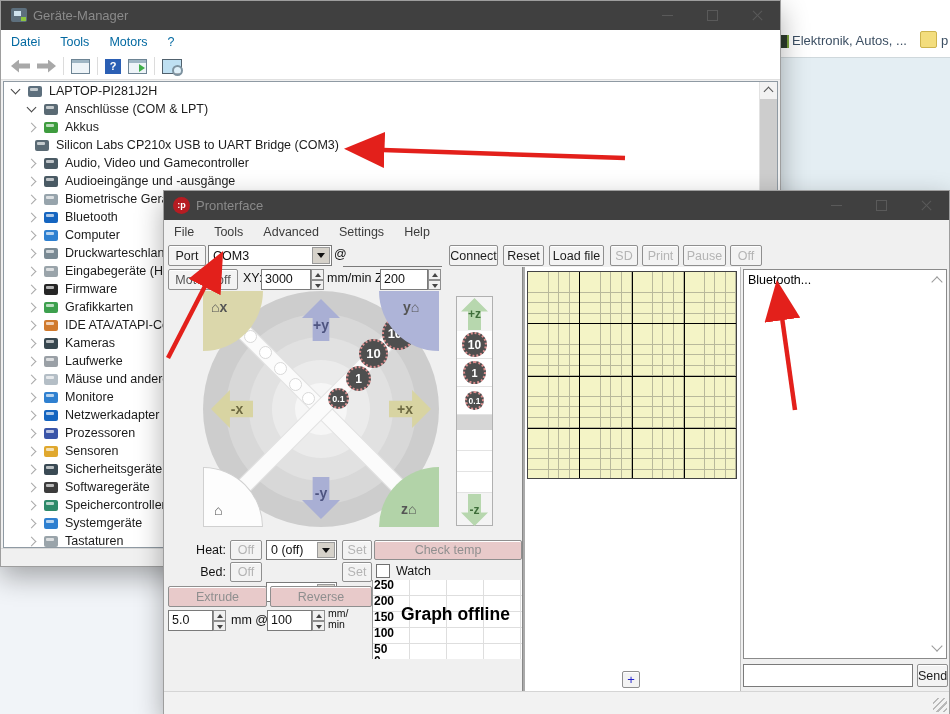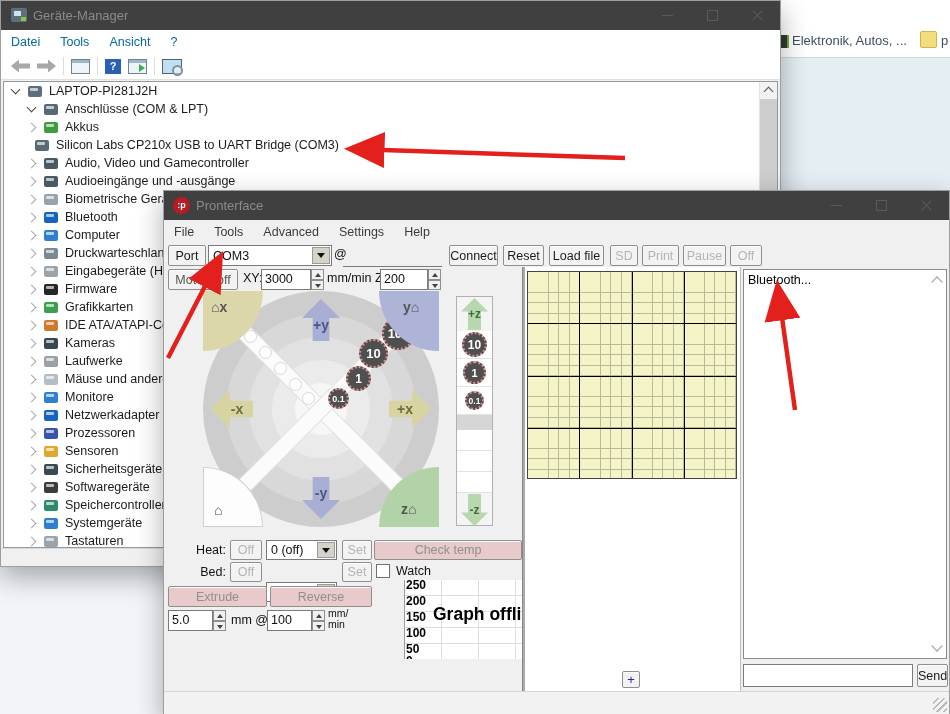--- a/index.html
+++ b/index.html
@@ -108,21 +108,21 @@
   #zcol{position:absolute;left:292px;top:29px;width:37px;height:230px;background:#f4f4f4;border:1px solid #b0b0b0;box-sizing:border-box;}
   .zarrow{position:relative;width:100%;height:34px;display:flex;align-items:center;justify-content:center;font-weight:bold;font-size:12px;color:#3e6e3a;}
   .zarrow .shape{position:absolute;inset:1px 4px;background:#b7d7ae;}
   .zarrow.up .shape{clip-path:polygon(50% 0,100% 42%,74% 42%,74% 100%,26% 100%,26% 42%,0 42%);}
   .zarrow.dn .shape{clip-path:polygon(50% 100%,100% 58%,74% 58%,74% 0,26% 0,26% 58%,0 58%);}
   .zarrow span{position:relative;}
   .zrow{width:100%;display:flex;align-items:center;justify-content:center;background:#fff;border-bottom:1px solid #e3e3e3;box-sizing:border-box;}
 
   
   #graph{position:absolute;left:208px;top:313px;width:150px;height:79px;background:#fff;border-left:1px solid #9a9a9a;overflow:hidden;
-     background-image:repeating-linear-gradient(to bottom,transparent 0 15px,#dedede 15px 16px),repeating-linear-gradient(to right,transparent 0 36px,#dedede 36px 37px);margin-left:32px;}
+     background-image:repeating-linear-gradient(to bottom,transparent 0 15px,#dedede 15px 16px),repeating-linear-gradient(to right,transparent 0 36px,#dedede 36px 37px);}
   .gtick{position:absolute;left:1px;font-weight:bold;font-size:12px;color:#000;}
   #graph-offline{position:absolute;left:28px;top:24px;font-weight:bold;font-size:17.5px;color:#000;white-space:nowrap;}
 
   
   #plate{position:absolute;left:2px;top:4px;width:210px;height:208px;background:#f4f4c6;border:1px solid #444;box-sizing:border-box;
     background-image:
       repeating-linear-gradient(to right,transparent 0 51.3px,#000 51.3px 52.3px),
       repeating-linear-gradient(to bottom,transparent 0 51.3px,#000 51.3px 52.3px),
       repeating-linear-gradient(to right,transparent 0 9.6px,#b9b99b 9.6px 10.4px),
       repeating-linear-gradient(to bottom,transparent 0 9.6px,#b9b99b 9.6px 10.4px);}
@@ -162,21 +162,21 @@
       <div class="title-text">Geräte-Manager</div>
       <div class="wctrls">
         <div class="wbtn min"></div>
         <div class="wbtn max"></div>
         <div class="wbtn close"></div>
       </div>
     </div>
     <div class="menubar">
       <span class="menu-item">Datei</span>
       <span class="menu-item">Tools</span>
-      <span class="menu-item">Ansicht</span>
+      <span class="menu-item">Motors</span>
       <span class="menu-item">?</span>
     </div>
     <div id="dm-toolbar">
       <div class="tb-arrow back"></div>
       <div class="tb-arrow fwd"></div>
       <div class="tb-sep"></div>
       <div class="tb-win"></div>
       <div class="tb-sep"></div>
       <div class="tb-help">?</div>
       <div class="tb-win run"></div>

